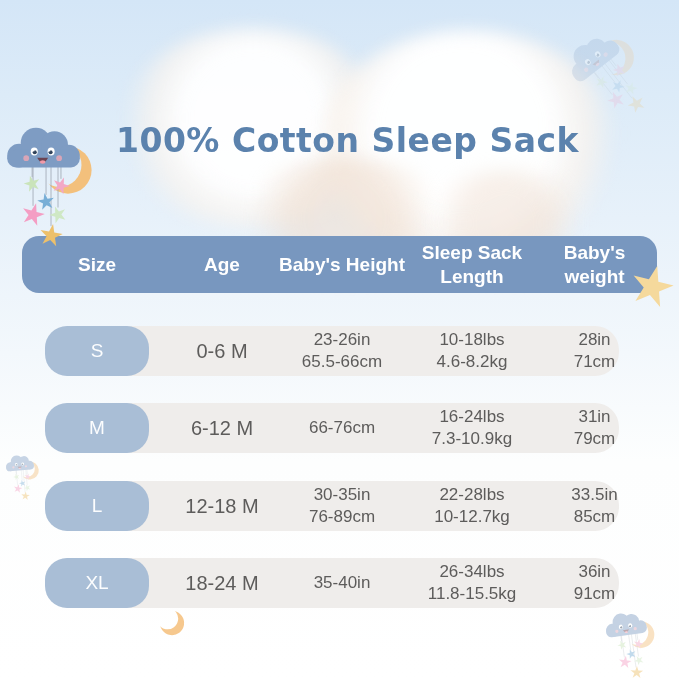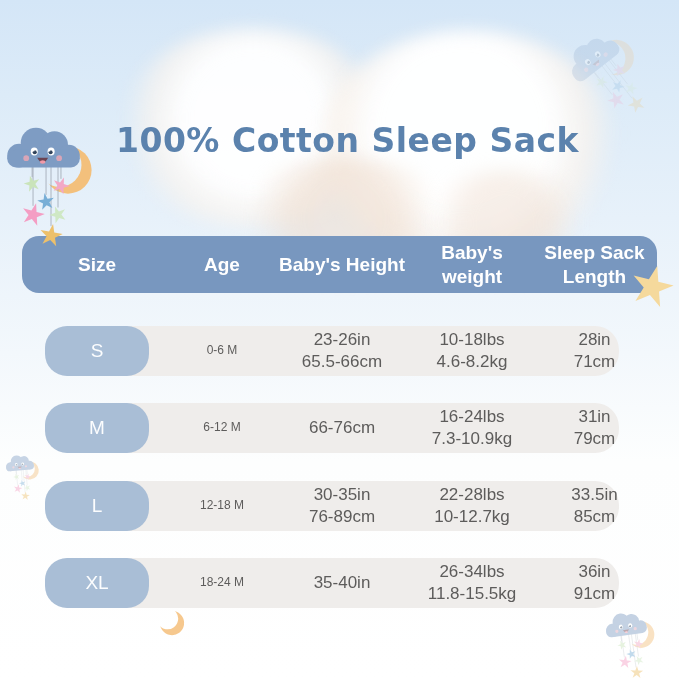--- a/index.html
+++ b/index.html
@@ -35,21 +35,21 @@
   .thead .hcell { padding:0 6px; }
 
   .trow { position:absolute; left:0; width:635px; height:50px; align-items:center; text-align:center; }
   .row-bg { position:absolute; left:25px; right:38px; top:0; bottom:0; background:#efedeb; border-radius:24px; }
   .trow > .cell, .trow > .pill { position:relative; }
   .pill {
     height:50px; width:104px; margin:0 auto; background:#a9bed6; border-radius:22px;
     color:#fcfdfe; font-size:19px; display:flex; align-items:center; justify-content:center;
   }
   .cell { color:#5d5c5b; font-size:17px; line-height:1.3; }
-  .cell.age { font-size:12px; }
+  .cell.age { font-size:20px; }
   .cell.two span { display:block; }
 
   .deco { position:absolute; pointer-events:none; }
   .mobile-main   { left:2px;   top:116px; width:110px; height:135px; z-index:4; }
   .mobile-tr     { left:575px; top:20px;  width:82px;  height:101px; opacity:.2;  transform:rotate(-38deg); }
   .mobile-left   { left:5px;   top:450px; width:42px;  height:52px;  opacity:.42; transform:rotate(-5deg); }
   .mobile-br     { left:605px; top:605px; width:62px;  height:76px;  opacity:.45; transform:rotate(-8deg); }
   .moon-small    { left:158px; top:609px; width:28px;  height:28px;  opacity:.95; transform:rotate(8deg); }
   .star-big      { left:626px; top:261px; width:52px;  height:52px;  z-index:3; }
 </style>
@@ -143,22 +143,22 @@
   </svg>
 
   <div class="page-title">100% Cotton Sleep Sack</div>
 
   <div class="size-table">
 
     <div class="thead grid5">
       <div class="hcell">Size</div>
       <div class="hcell">Age</div>
       <div class="hcell">Baby's Height</div>
+      <div class="hcell">Sleep Sack Length</div>
       <div class="hcell">Baby's weight</div>
-      <div class="hcell">Sleep Sack Length</div>
     </div>
 
     <div class="trow grid5" style="top:90px">
       <div class="row-bg"></div>
       <div class="pill">
           <span>S</span>
         </div>
       <div class="cell age">0-6 M</div>
       <div class="cell two">
         <span>23-26in</span>

